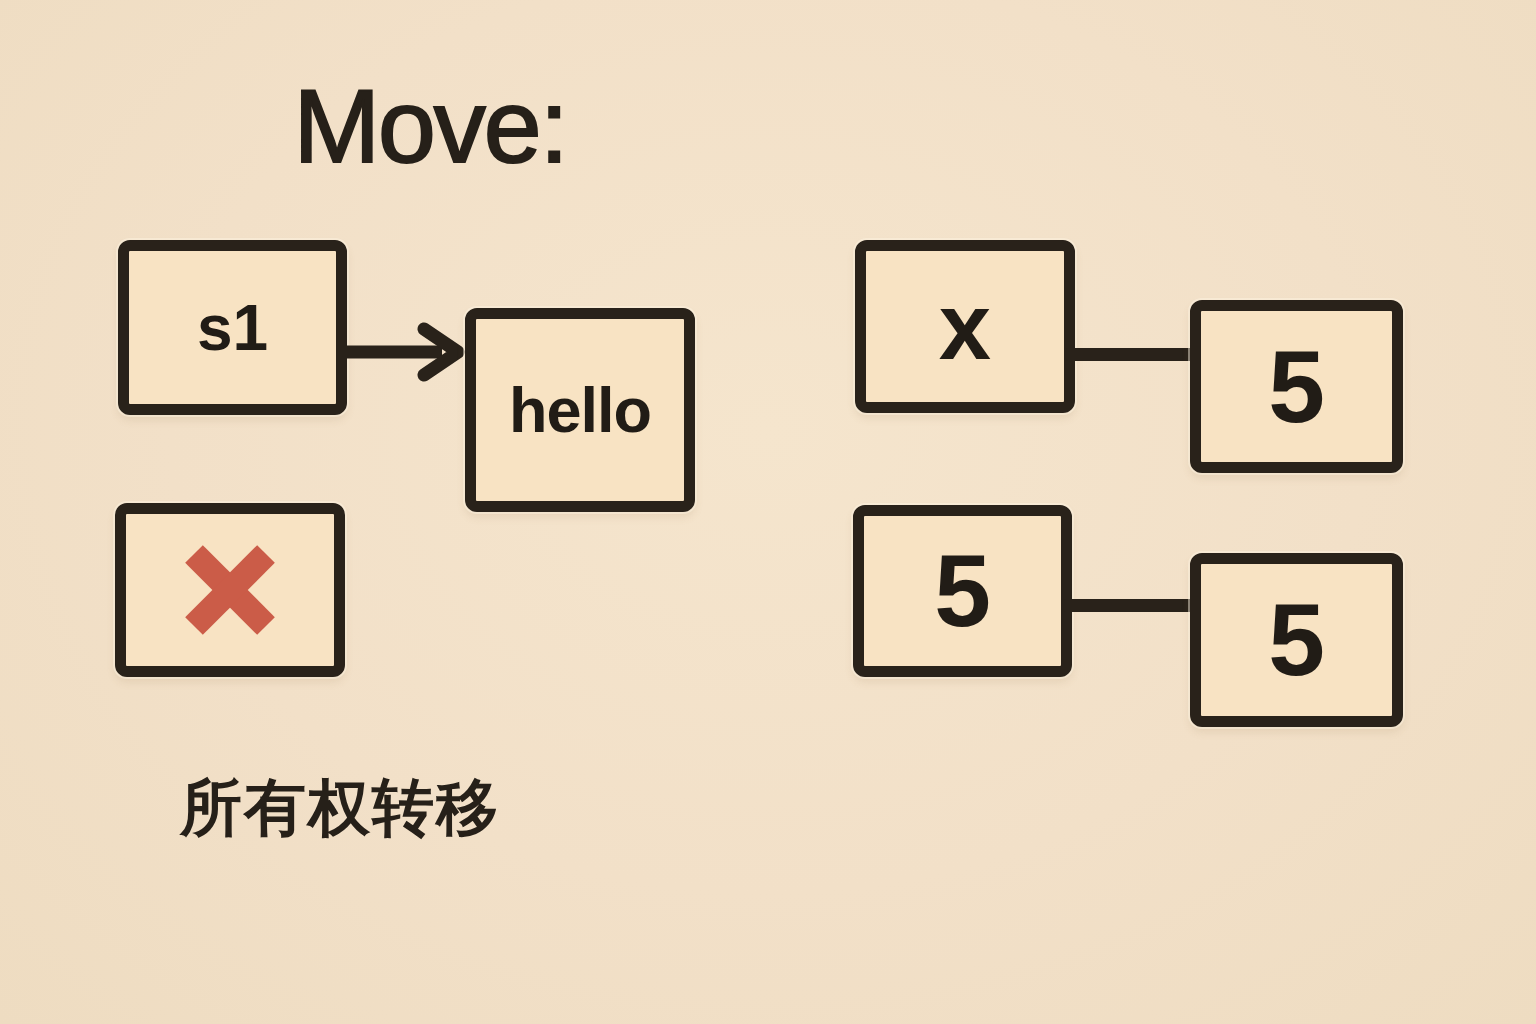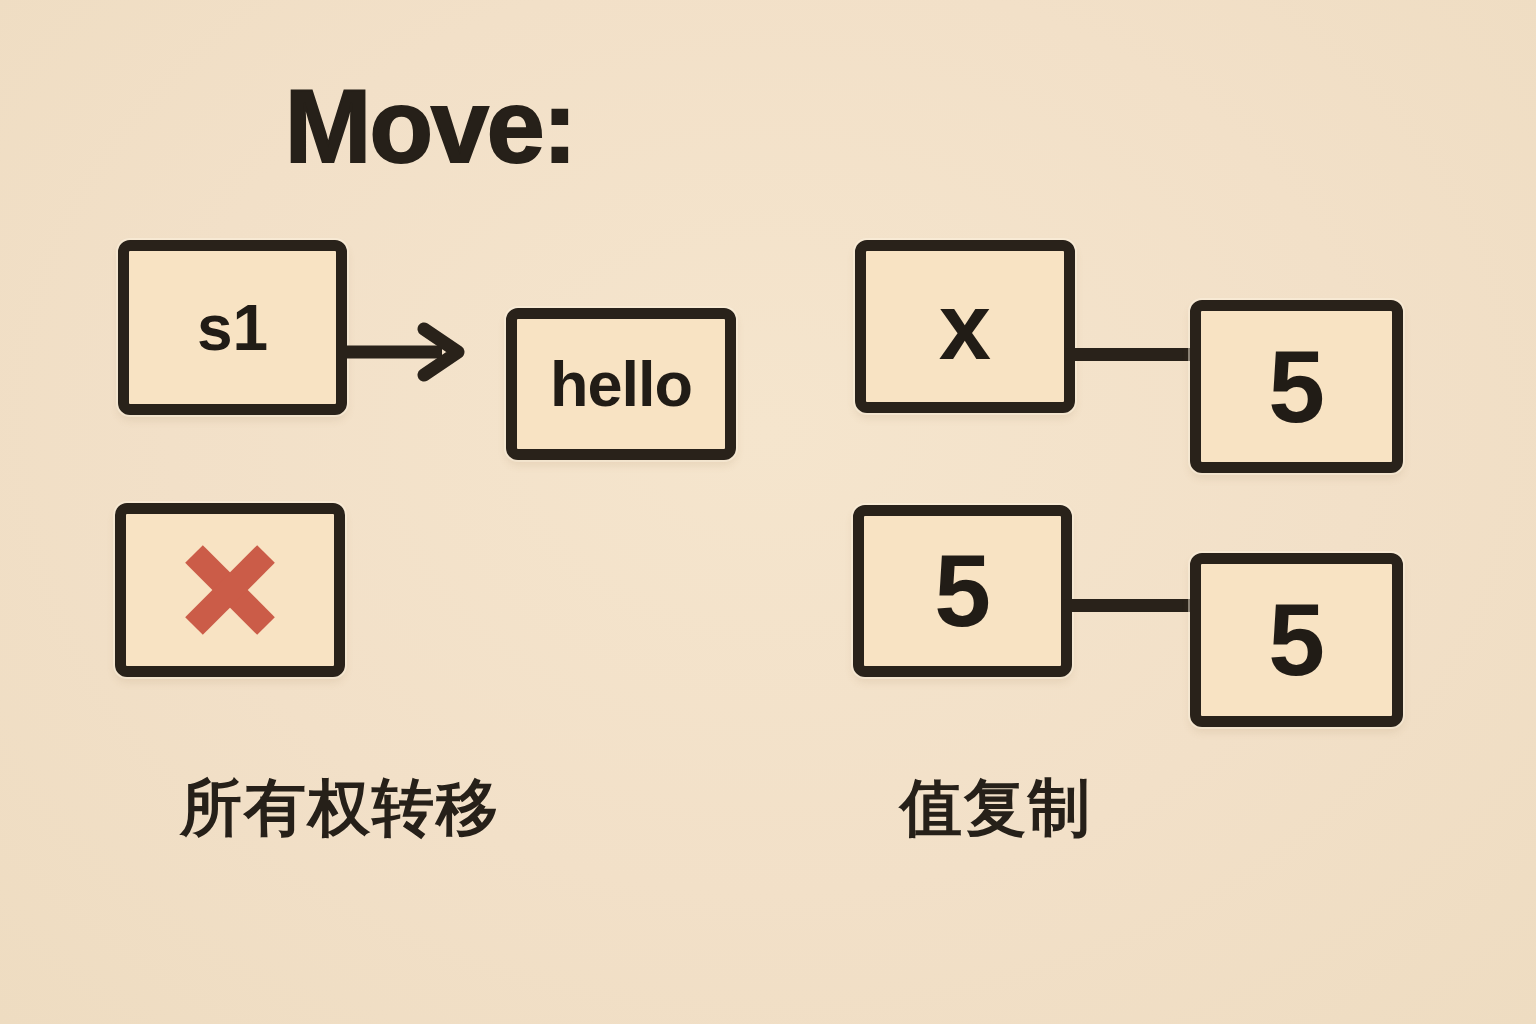--- a/index.html
+++ b/index.html
@@ -7,21 +7,21 @@
     position:relative;
     width:1536px;height:1024px;
     overflow:hidden;
     background:radial-gradient(ellipse at 50% 42%, #f5e5cd 0%, #f2e0c8 55%, #eedcc1 100%);
     font-family:"Liberation Sans", sans-serif;
     color:#262019;
   }
   .title{
     position:absolute;
     font-size:104px;
-    font-weight:700;
+    font-weight:400;
     line-height:1;
     text-align:center;
     letter-spacing:-2px;
     color:#262019;
     -webkit-text-stroke:2px #262019;
   }
   .mem-box{
     position:absolute;
     box-sizing:border-box;
     background:#f8e3c3;
@@ -67,21 +67,21 @@
 
   <div class="mem-box" style="left:118px;top:240px;width:229px;height:175px;">
     <span class="box-label lbl-s1">s1</span>
   </div>
 
   <svg class="arrow-svg" style="position:absolute;left:344px;top:320px;" width="130" height="64" viewBox="0 0 130 64">
     <line x1="0" y1="32" x2="98" y2="32" stroke="#29221a" stroke-width="13"></line>
     <polyline points="80,9 114,32 80,55" fill="none" stroke="#29221a" stroke-width="13" stroke-linejoin="round" stroke-linecap="round"></polyline>
   </svg>
 
-  <div class="mem-box" style="left:465px;top:308px;width:230px;height:152px;margin-left:41px;">
+  <div class="mem-box" style="left:465px;top:308px;width:230px;height:204px;">
     <span class="box-label lbl-hello">hello</span>
   </div>
 
   <div class="mem-box" style="left:115px;top:503px;width:230px;height:174px;">
     <svg class="xmark-svg" width="96" height="96" viewBox="0 0 96 96">
       <line x1="12" y1="12" x2="84" y2="84" stroke="#cb5c48" stroke-width="25"></line>
       <line x1="84" y1="12" x2="12" y2="84" stroke="#cb5c48" stroke-width="25"></line>
     </svg>
   </div>
 
@@ -101,15 +101,14 @@
   <div class="mem-box" style="left:853px;top:505px;width:219px;height:172px;">
     <span class="box-label lbl-5">5</span>
   </div>
 
   <div class="connector" style="left:1064px;top:599px;width:132px;"></div>
 
   <div class="mem-box" style="left:1190px;top:553px;width:213px;height:174px;">
     <span class="box-label lbl-5">5</span>
   </div>
 
-  <div class="caption" style="left:900px;top:772px;width:440px;">值复制</div>
 
 </div>
 
 </body></html>

